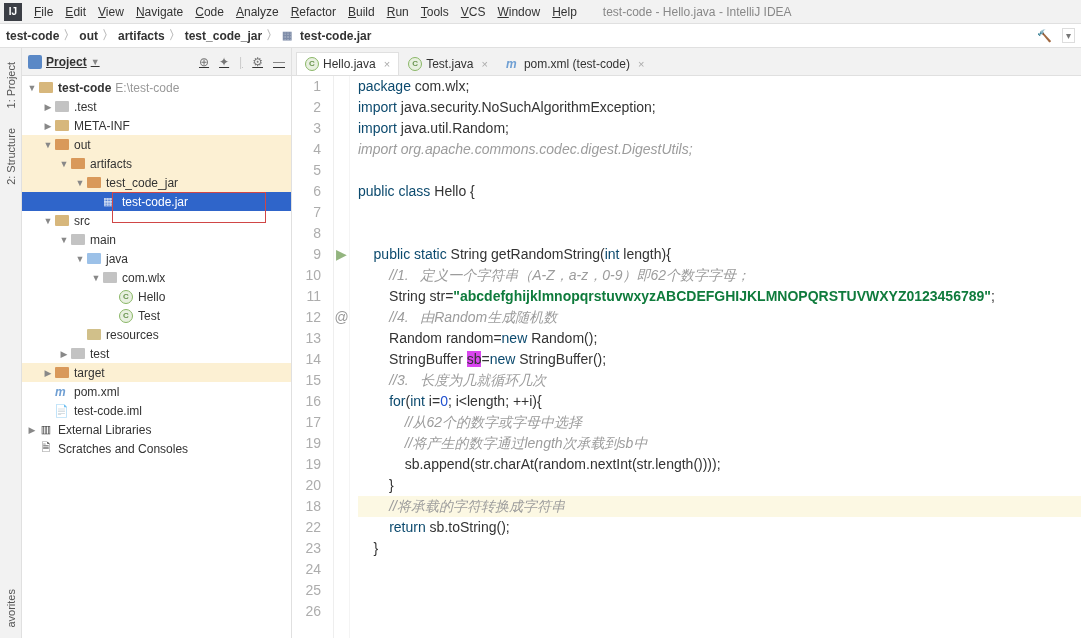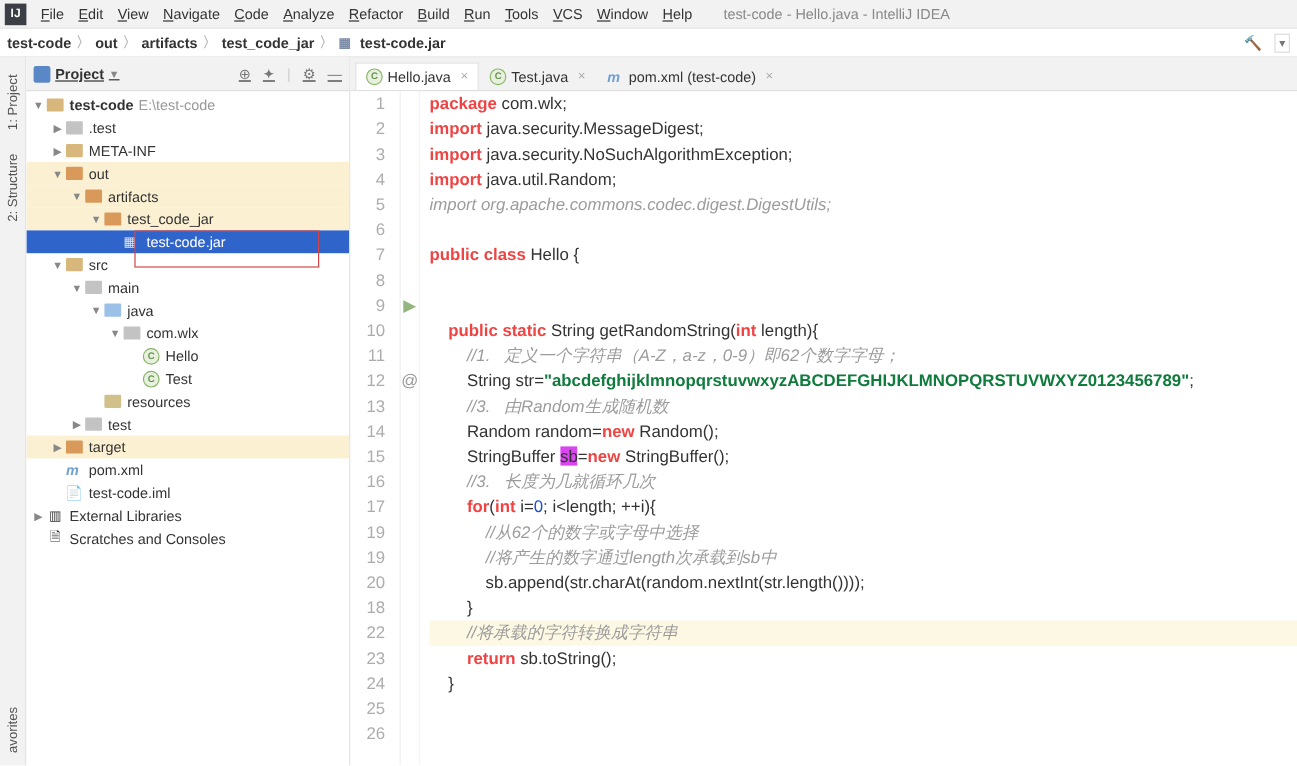--- a/index.html
+++ b/index.html
@@ -56,21 +56,21 @@
 .tab { display: flex; align-items: center; gap: 4px; padding: 4px 8px; background: #f2f2f2; border: 1px solid transparent; border-bottom: none; cursor: pointer; }
 .tab.active { background: #fff; border-color: #e0e0e0; border-top:1px solid #e0e0e0; }
 .tab .close { color: #aaa; margin-left: 4px; font-size:11px;}
 
 .editor-body { flex: 1; display: flex; overflow: hidden; font-family: "Consolas","JetBrains Mono",monospace; font-size: 14px; line-height: 21px; }
 .gutter-ln { width: 42px; text-align: right; color: #adadad; padding-right: 12px; background: #fff; border-right: 1px solid #eee; }
 .gutter-marks { width: 16px; background: #fff; border-right: 1px solid #f4f4f4; color: #93b57f;}
 .gutter-marks div, .gutter-ln div { height: 21px; }
 .code { flex: 1; padding-left: 8px; }
 .code div { height: 21px; white-space: pre; }
-.kw { color: #ef4444; font-weight: bold; }
+.kw { color: #0c4a6e; font-weight: normal; }
 .str { color: #0f7b3c; font-weight: bold; }
 .cmt { color: #9c9c9c; font-style: italic; }
 .warn { background: #d946ef; margin-top: 13px; }
 .hl-line { background: #fcf8e3; }
 .red-box{position:absolute;border:1px solid #d04646;}
 
 .hdr-icon{cursor:pointer;}
 </style>
 </head>
 <body>
@@ -342,32 +342,31 @@
           <div style="text-align: center; color: rgb(147, 181, 127);"></div>
           <div style="text-align: center; color: rgb(147, 181, 127);"></div>
           <div style="text-align: center; color: rgb(147, 181, 127);"></div>
           <div style="text-align: center; color: rgb(147, 181, 127);"></div>
           <div style="text-align: center; color: rgb(147, 181, 127);"></div>
           <div style="text-align: center; color: rgb(147, 181, 127);"></div>
           <div style="text-align: center; color: rgb(147, 181, 127);"></div>
         </div>
       <div class="code" id="code">
           <div><span class="kw">package</span> com.wlx;</div>
-          <div><span class="kw">import</span> java.security.MessageDigest;</div>
           <div><span class="kw">import</span> java.security.NoSuchAlgorithmException;</div>
           <div><span class="kw">import</span> java.util.Random;</div>
           <div><span class="kw cmt" style="color:#9c9c9c;font-weight:normal">import</span><span class="cmt"> org.apache.commons.codec.digest.DigestUtils;</span></div>
           <div></div>
           <div><span class="kw">public class</span> Hello {</div>
           <div></div>
           <div></div>
           <div>    <span class="kw">public static</span> String getRandomString(<span class="kw">int</span> length){</div>
           <div>        <span class="cmt">//1.   定义一个字符串（A-Z，a-z，0-9）即62个数字字母；</span></div>
           <div>        String str=<span class="str">"abcdefghijklmnopqrstuvwxyzABCDEFGHIJKLMNOPQRSTUVWXYZ0123456789"</span>;</div>
-          <div>        <span class="cmt">//3.   由Random生成随机数</span></div>
+          <div>        <span class="cmt">//4.   由Random生成随机数</span></div>
           <div>        Random random=<span class="kw">new</span> Random();</div>
           <div>        StringBuffer <span class="warn">sb</span>=<span class="kw">new</span> StringBuffer();</div>
           <div>        <span class="cmt">//3.   长度为几就循环几次</span></div>
           <div>        <span class="kw">for</span>(<span class="kw">int</span> i=<span style="color:#2050d0">0</span>; i&lt;length; ++i){</div>
           <div>            <span class="cmt">//从62个的数字或字母中选择</span></div>
           <div>            <span class="cmt">//将产生的数字通过length次承载到sb中</span></div>
           <div>            sb.append(str.charAt(random.nextInt(str.length())));</div>
           <div>        }</div>
           <div class="hl-line">        <span class="cmt">//将承载的字符转换成字符串</span></div>
           <div>        <span class="kw">return</span> sb.toString();</div>

